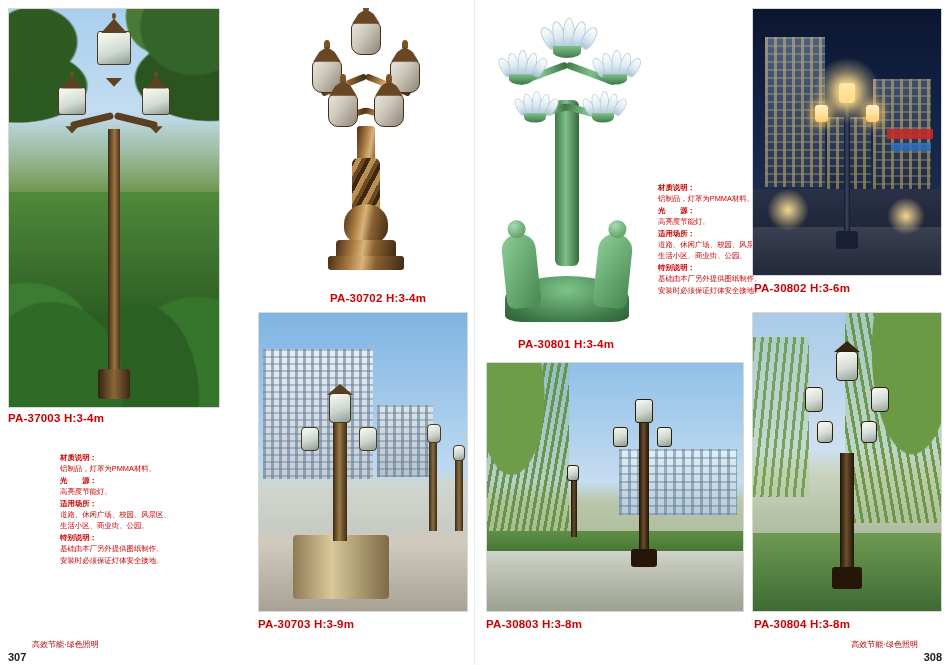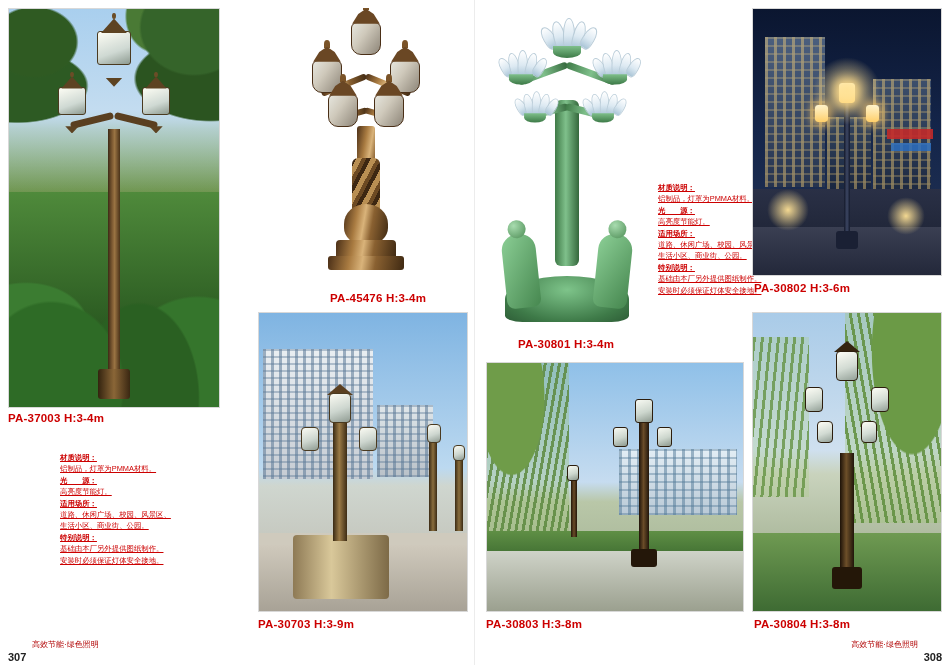--- a/index.html
+++ b/index.html
@@ -37,21 +37,21 @@
 
   
   .spec {
     position: absolute;
     color: #cc0000;
     font-size: 7.4px;
     line-height: 11.4px;
     width: 130px;
   }
   .spec b { font-weight: bold; }
-  .spec .ln { white-space: nowrap; text-decoration: underline; }
+  .spec .ln { white-space: nowrap; }
 
   
   .footer-bar {
     position: absolute;
     bottom: 0; left: 0;
     width: 950px; height: 22px;
   }
   .pgnum {
     position: absolute;
     bottom: 2px;
@@ -335,21 +335,21 @@
         <div class="pin"></div>
         <div class="crown"></div>
         <div class="body"></div>
       </div>
     <div class="lant c5">
         <div class="pin"></div>
         <div class="crown"></div>
         <div class="body"></div>
       </div>
   </div>
-  <div class="caption" style="left:330px; top:292px;">PA-45476 H:3-4m</div>
+  <div class="caption" style="left:330px; top:292px;">PA-30702 H:3-4m</div>
 
   <div class="photo" id="ph3">
     <div class="trunk"></div>
     <div class="gbr g1"></div>
     <div class="gbr g2"></div>
     <div class="gbr g3"></div>
     <div class="gbr g4"></div>
     <div class="lotus t1">
       <div class="pet p1"></div>
         <div class="pet p2"></div>

